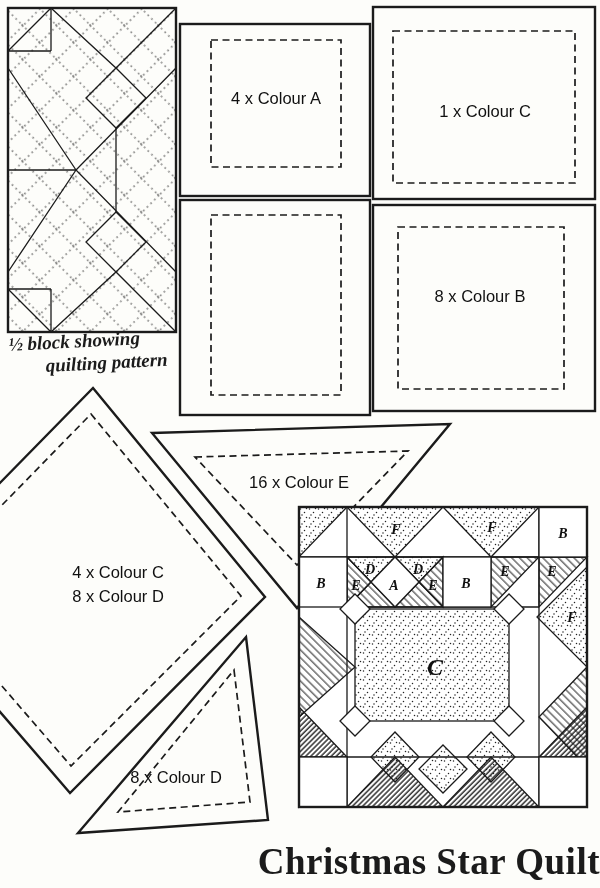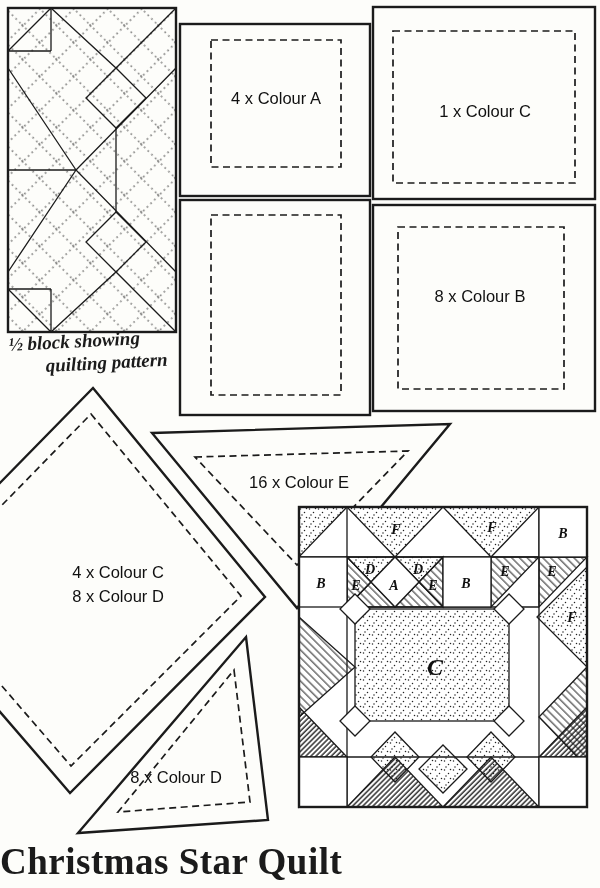--- a/index.html
+++ b/index.html
@@ -11,21 +11,21 @@
   }
   .abs { position:absolute; }
   svg { display:block; }
   .cut  { fill:none; stroke:#1b1b1b; stroke-width:2.4; stroke-linejoin:miter; }
   .dash { fill:none; stroke:#1b1b1b; stroke-width:1.7; stroke-dasharray:7 4.5; }
   .pseam{ fill:none; stroke:#1b1b1b; stroke-width:1.3; }
   .tpl-label { font:16.5px "Liberation Sans", sans-serif; fill:#101010; text-anchor:middle; }
   .piece     { font:italic 600 14px "Liberation Serif", serif; fill:#101010; text-anchor:middle; }
   .piece-big { font:italic 600 24px "Liberation Serif", serif; fill:#101010; text-anchor:middle; }
   .hand { font:italic 600 19px "Liberation Serif", serif; transform:rotate(-3deg); transform-origin:left top; line-height:1.2; }
-  .title { font:700 37px "Liberation Serif", serif; text-align:left; letter-spacing:.5px; }
+  .title { font:700 37px "Liberation Serif", serif; text-align:right; letter-spacing:.5px; }
 </style>
 </head>
 <body>
 
 <div id="canvas">
 
   <svg class="abs" style="left:6px;top:6px" width="172" height="328" viewBox="0 0 172 328">
     <defs>
       <pattern id="qd1" width="24" height="24" patternUnits="userSpaceOnUse" patternTransform="rotate(45)">
         <line x1="0" y1="2" x2="24" y2="2" stroke="#262626" stroke-width="1" stroke-dasharray="1.6 3.6"></line>

